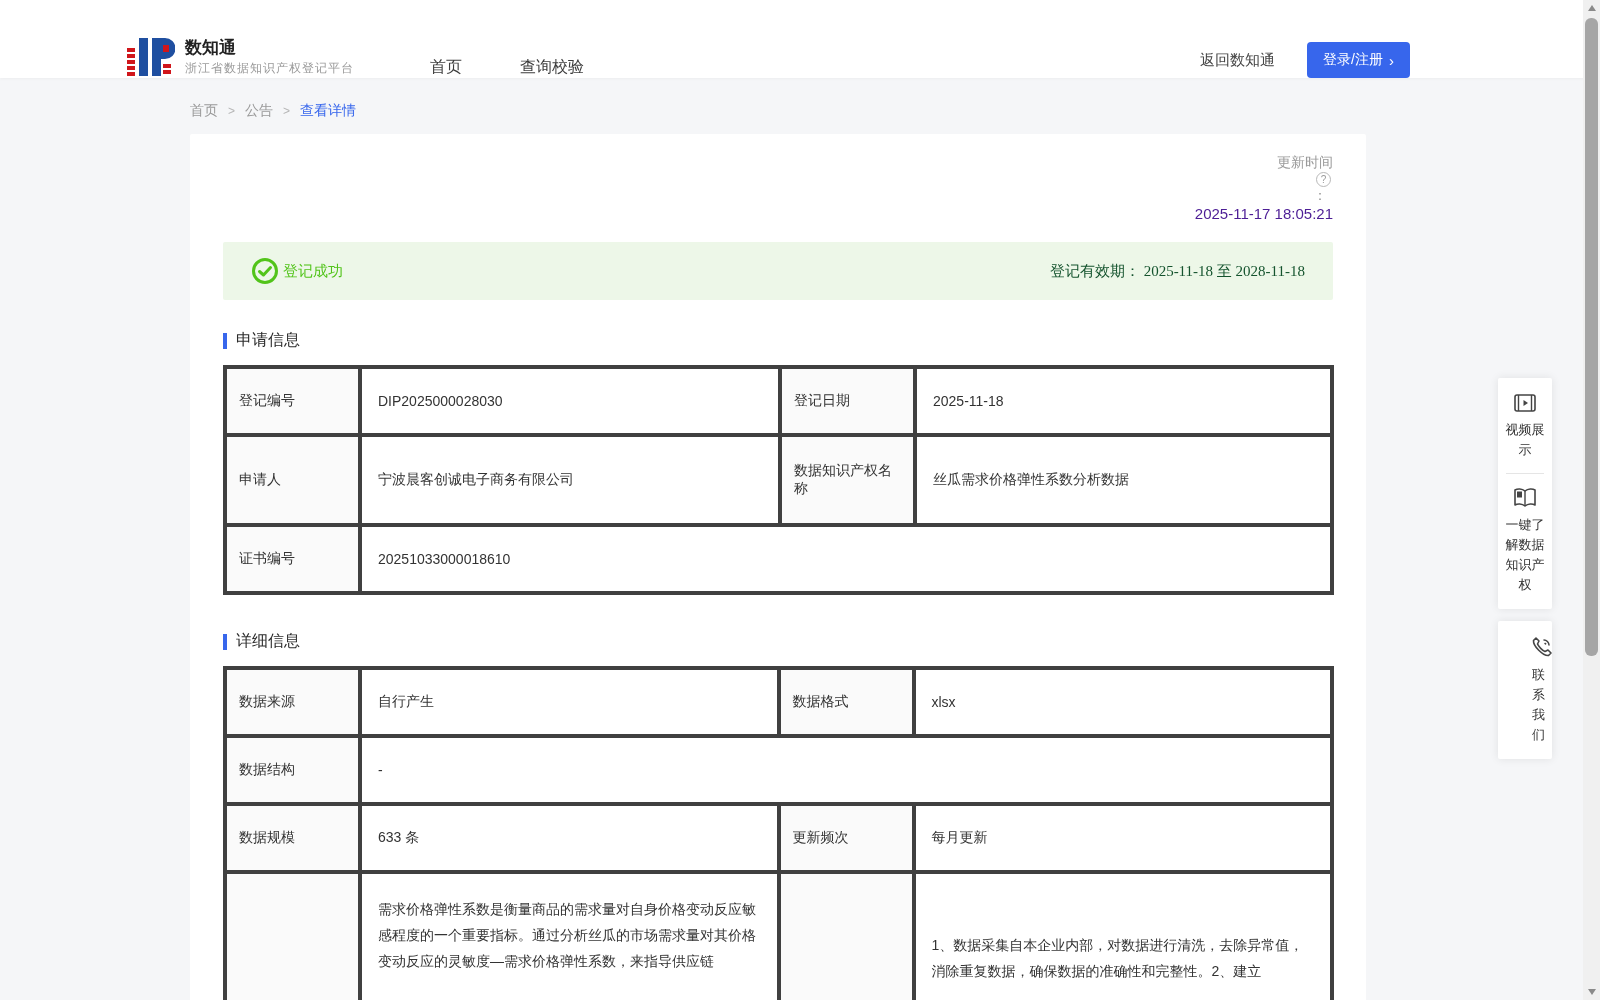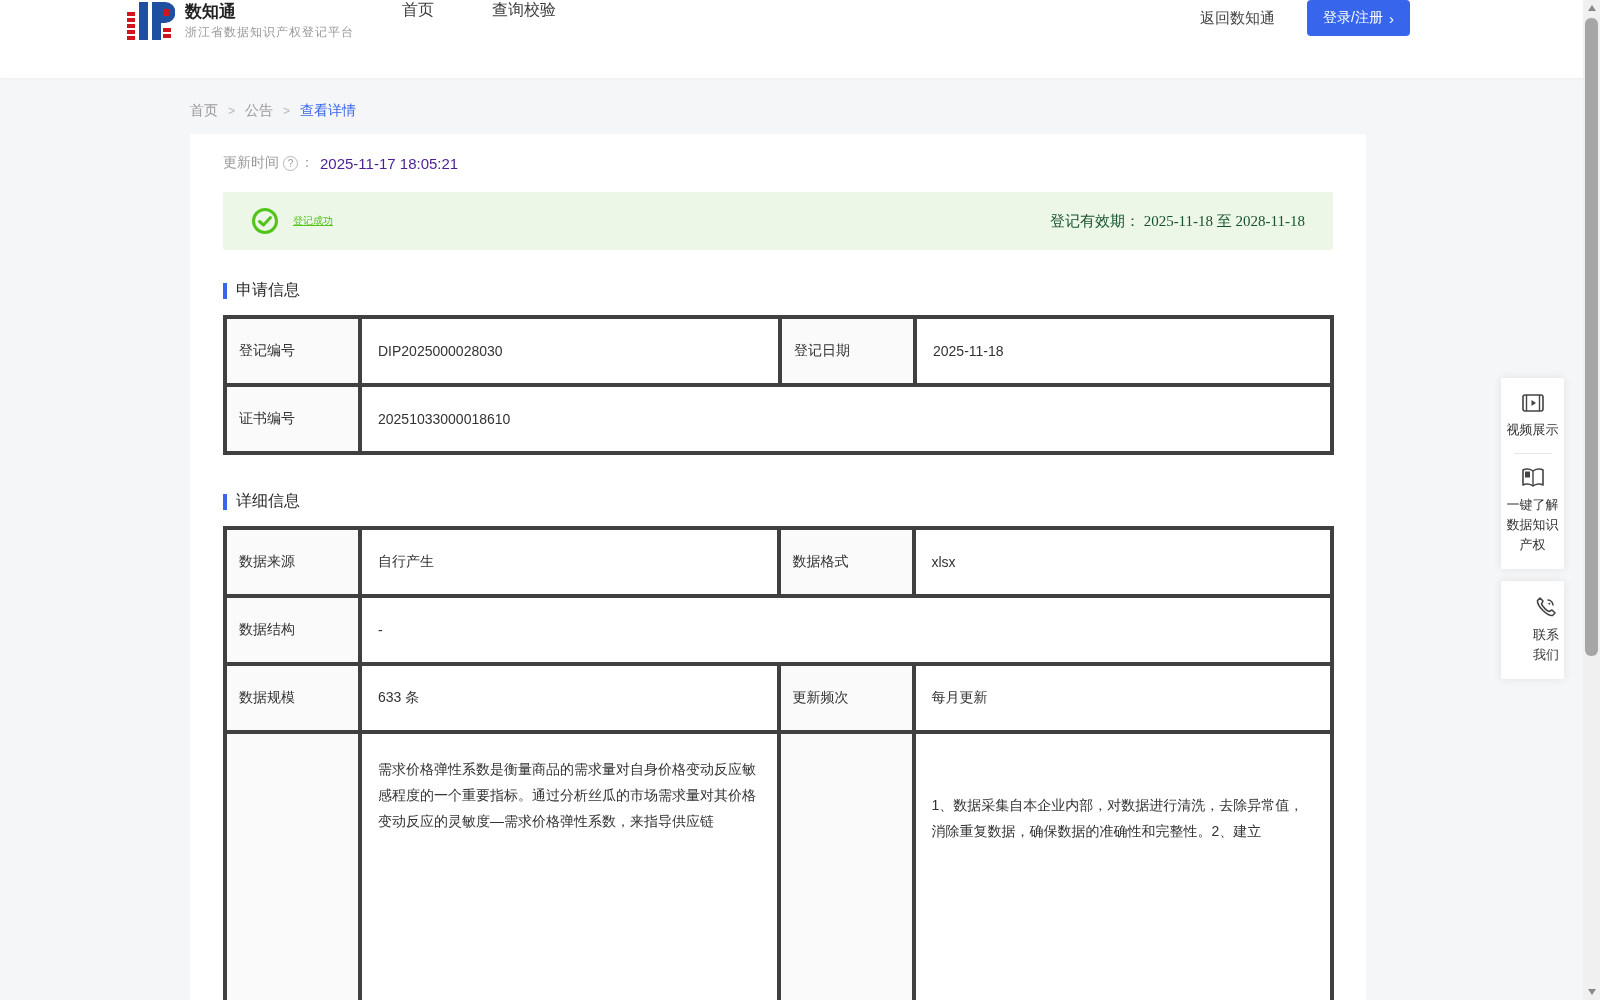--- a/index.html
+++ b/index.html
@@ -3,23 +3,24 @@
 <meta charset="utf-8">
 <style>
   * { margin:0; padding:0; box-sizing:border-box; }
   html,body { width:1600px; height:1000px; overflow:hidden; }
   body {
     font-family:"Liberation Sans","DejaVu Sans",sans-serif;
     background:#f5f6f8; color:#333; font-size:14px;
   }
   
   .header {
-    height:78px; background:#fff; display:flex; align-items:flex-start;
+    height:78px; background:#fff; display:flex; align-items:flex-end;
     padding:0 190px 0 125px; position:relative; z-index:5;
     box-shadow:0 1px 3px rgba(0,0,0,0.04);
+    gap:28px;
   }
   .logo { display:flex; align-items:center; cursor:pointer; }
   .logo-mark { width:50px; height:42px; margin-right:10px; }
   .logo-text .logo-title { font-size:17px; font-weight:bold; color:#222; line-height:1.3; }
   .logo-text .logo-sub { font-size:12px; color:#9a9a9a; letter-spacing:1px; }
   .nav { display:flex; align-items:center; margin-left:48px; gap:58px; }
   .nav-item { font-size:16px; color:#3c3c3c; cursor:pointer; white-space:nowrap; }
   .header-right { margin-left:auto; display:flex; align-items:center; gap:32px; }
   .back-link { font-size:15px; color:#444; cursor:pointer; white-space:nowrap; }
   .login-btn {
@@ -31,55 +32,55 @@
   
   .breadcrumb { margin:24px 0 0 190px; font-size:14px; color:#999; display:flex; gap:10px; align-items:center; }
   .crumb { color:#999; cursor:pointer; }
   .crumb-sep { color:#b5b5b5; font-size:12px; }
   .crumb-current { color:#3766ec; }
   
   .card {
     width:1176px; margin:14px 0 0 190px; background:#fff; border-radius:2px;
     padding:20px 33px 60px; min-height:900px;
   }
-  .update-row { display:flex; align-items:center; font-size:14px; }
+  .update-row { display:flex; align-items:flex-end; font-size:14px;flex-direction:column; }
   .update-label { color:#9a9a9a; }
   .help-icon {
     display:inline-flex; width:15px; height:15px; border:1px solid #b8b8b8; border-radius:50%;
     color:#9a9a9a; font-size:10px; align-items:center; justify-content:center;
     margin:0 2px 0 4px; cursor:pointer;
   }
   .update-colon { color:#9a9a9a; margin-right:6px; }
   .update-time { color:#4c1d95; font-size:15px; }
   
   .banner {
     margin-top:20px; height:58px; background:#edf7e8; display:flex; align-items:center;
     padding:0 28px; border-radius:2px;
   }
-  .banner-status { color:#52c41a; font-size:10px; margin-left:14px;text-decoration:underline; }
+  .banner-status { color:#52c41a; font-size:15px; margin-left:4px; }
   .banner-right { margin-left:auto; font-family:"Liberation Serif","DejaVu Serif",serif; font-size:15px; color:#14532d; }
   
   .sec-title { display:flex; align-items:center; margin-top:30px; }
   .sec-bar { width:4px; height:16px; background:#3766ec; margin-right:9px; }
   .sec-text { font-size:16px; color:#2b2b2b; font-weight:400; }
   
   table.info { border-collapse:collapse; width:1111px; margin-top:14px; table-layout:fixed; }
   table.info td { border:4px solid #404040; font-size:14px; vertical-align:middle; }
   td.lbl { background:#fafafa; width:135px; padding:12px 12px; color:#333; }
   td.val { background:#fff; padding:12px 16px; color:#333; }
   tr.h68 { height:68px; }
   tr.h90 { height:90px; }
   tr.tall { height:410px; }
   tr.tall td { vertical-align:top; }
   td.desc-cell { padding-top:22px; line-height:26px; }
   td.proc-cell { padding-top:58px; line-height:26px; }
   .mt22 { margin-top:22px; }
   .sec-mt { margin-top:36px; }
   
-  .side-panel { position:fixed; right:36px; top:378px; width:63px; z-index:9; }
+  .side-panel { position:fixed; right:48px; top:378px; width:54px; z-index:9; }
   .side-card {
     background:#fff; box-shadow:0 0 10px rgba(0,0,0,0.09); border-radius:2px;
     padding:14px 5px; text-align:center; font-size:13px; color:#333; cursor:pointer;
   }
   .side-card + .side-card { margin-top:12px;padding-left:32px; }
   .side-icon { display:block; margin:0 auto 6px; }
   .side-label { line-height:20px; }
   .side-divider { width:38px; height:1px; background:#e5e5e5; margin:13px auto; }
   
   .scrollbar { position:fixed; top:0; right:0; width:17px; height:1000px; background:#f0f0f0; z-index:20; }
@@ -158,20 +159,26 @@
   </div>
 
   <table class="info">
     <tbody>
         <tr class="h68">
       <td class="lbl">登记编号</td>
       <td class="val" style="width:420px">DIP2025000028030</td>
       <td class="lbl">登记日期</td>
       <td class="val">2025-11-18</td>
     </tr>
+    <tr class="h90">
+      <td class="lbl">申请人</td>
+      <td class="val">宁波晨客创诚电子商务有限公司</td>
+      <td class="lbl">数据知识产权名称</td>
+      <td class="val">丝瓜需求价格弹性系数分析数据</td>
+    </tr>
     <tr class="h68">
       <td class="lbl">证书编号</td>
       <td class="val" colspan="3">20251033000018610</td>
     </tr>
   </tbody>
     </table>
 
   <div class="sec-title sec-mt">
     <span class="sec-bar"></span>
     <span class="sec-text">详细信息</span>

